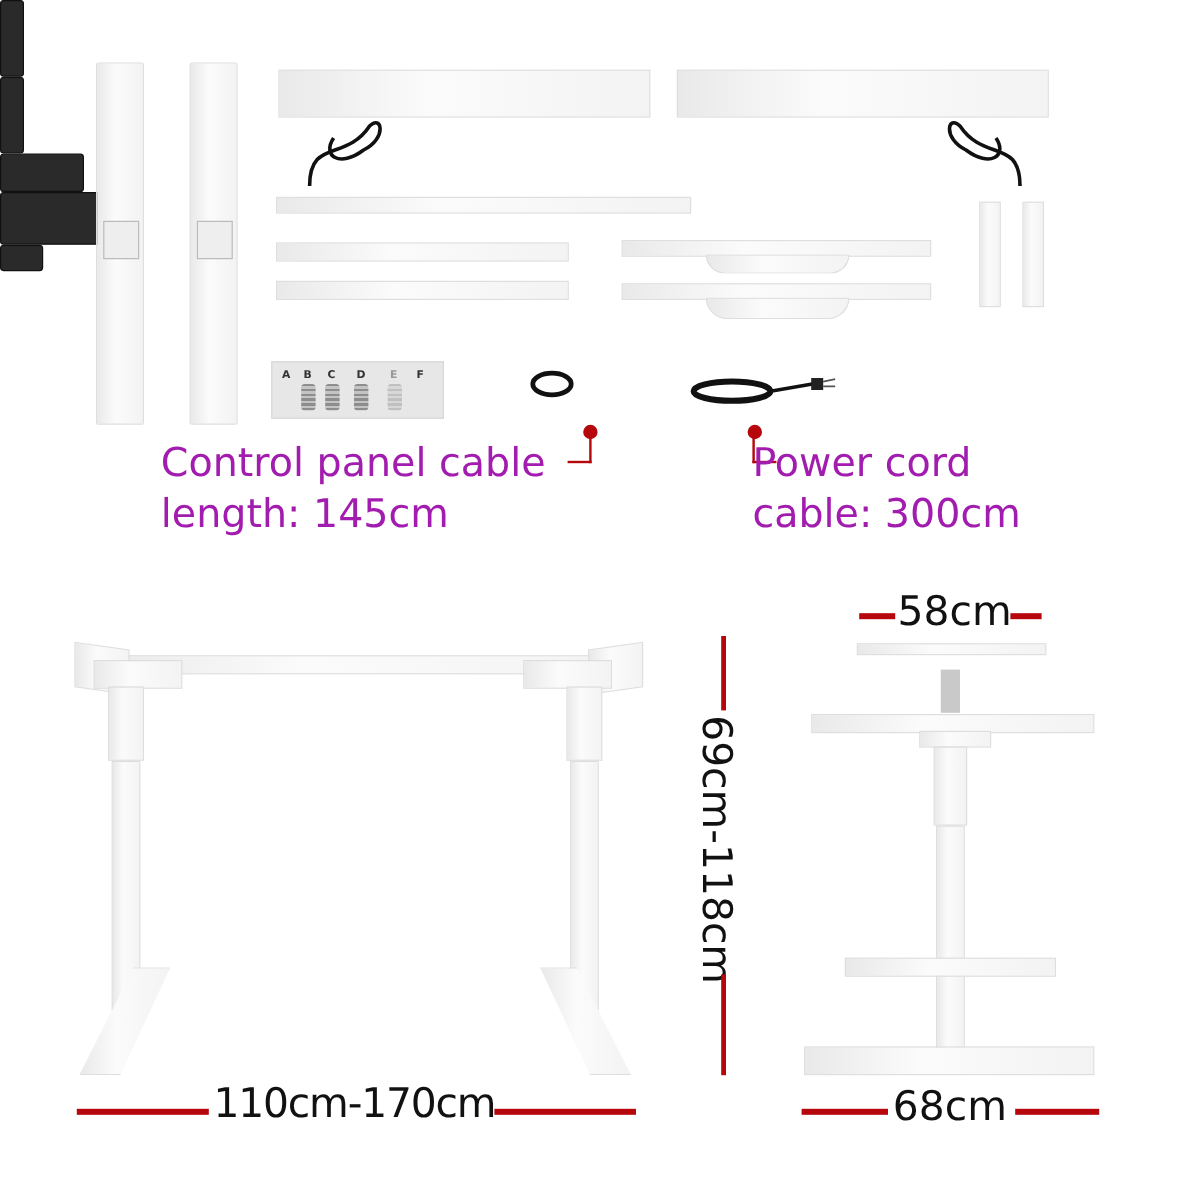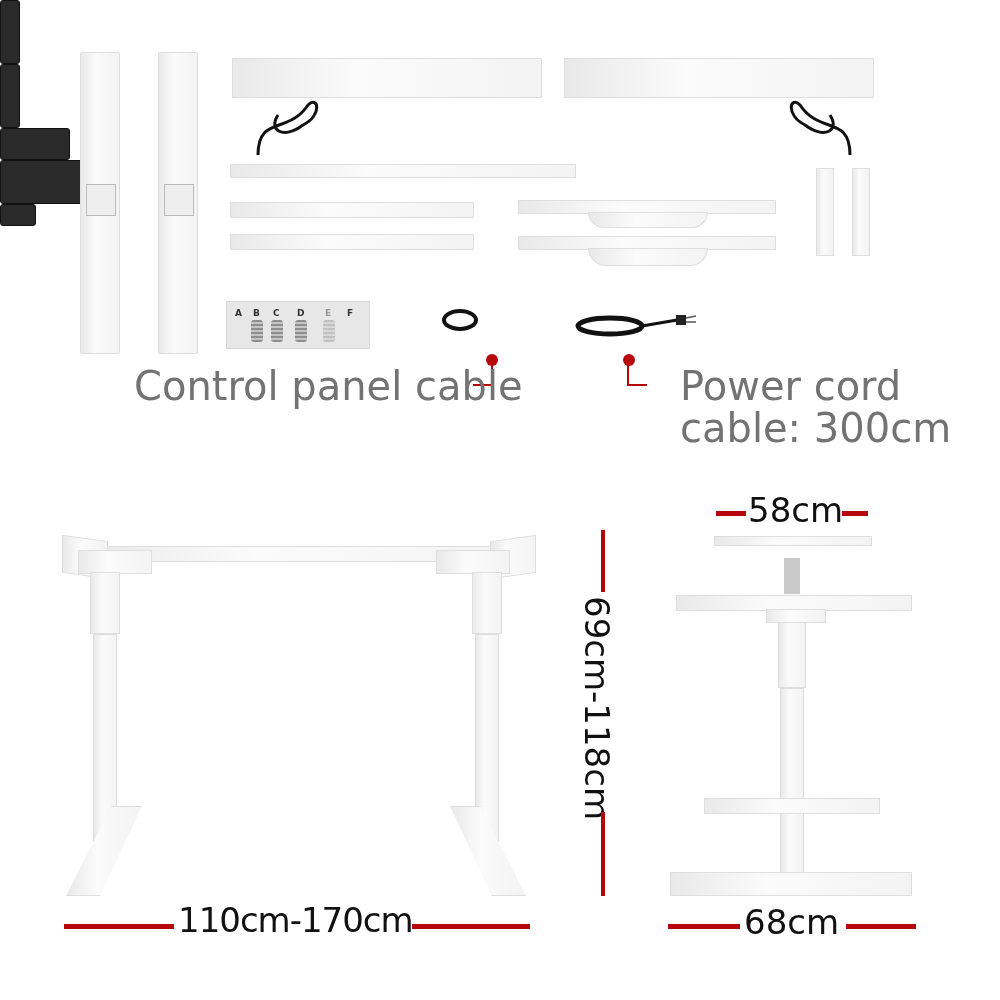--- a/index.html
+++ b/index.html
@@ -1,20 +1,20 @@
 <!DOCTYPE html>
 <html><head>
 <meta charset="utf-8">
 <style>
   html, body { margin:0; padding:0; background:#ffffff; }
   body { width:1000px; height:1000px; position:relative; overflow:hidden; font-family:"DejaVu Sans", sans-serif; }
   .abs { position:absolute; }
   .part { position:absolute; background:linear-gradient(90deg,#e9e9e9,#fbfbfb 40%,#f3f3f3); border:1px solid #dedede; box-sizing:border-box; }
   .dark { background:#2a2a2a; border:1px solid #111; border-radius:3px; }
-  .label { position:absolute; color:#737373; font-size:40px; line-height:42px; white-space:nowrap; }
+  .label { position:absolute; color:#a21caf; font-size:33px; line-height:42px; white-space:nowrap; }
   .dim { position:absolute; color:#111; font-size:34px; white-space:nowrap; }
   .redline { position:absolute; background:#b5070c; }
   .dot { position:absolute; width:12px; height:12px; border-radius:50%; background:#b5070c; }
   .screw-lbl { position:absolute; font-size:9px; font-weight:bold; color:#333; }
   .screw { position:absolute; width:12px; height:22px; background:repeating-linear-gradient(0deg,#777 0 2px,#bbb 2px 4px); border-radius:3px; opacity:.8; }
 </style>
 </head>
 <body>
 
 <div>
@@ -70,26 +70,27 @@
       <path d="M114 6 L124 4 M114 10 L124 10" stroke="#555" stroke-width="1.5"></path>
     </svg>
 
   <div class="dark" style="left:764px;top:308px;width:106px;height:42px;"></div>
 
   <div class="dot" style="left:486px;top:354px;"></div>
   <div class="redline" style="left:491px;top:360px;width:2px;height:26px;"></div>
   <div class="redline" style="left:473px;top:384px;width:20px;height:2px;"></div>
   <div class="label" style="left:134px;top:365px;">
     <div>Control panel cable</div>
+    <div>length: 145cm</div>
   </div>
 
   <div class="dot" style="left:623px;top:354px;"></div>
   <div class="redline" style="left:627px;top:360px;width:2px;height:26px;"></div>
   <div class="redline" style="left:627px;top:384px;width:20px;height:2px;"></div>
-  <div class="label" style="left:680px;top:365px;">
+  <div class="label" style="left:627px;top:365px;">
     <div>Power cord</div>
     <div>cable: 300cm</div>
   </div>
 </div>
 
 <div>
   <div class="part" style="left:74px;top:546px;width:450px;height:16px;"></div>
   <div class="part" style="left:62px;top:538px;width:46px;height:38px;transform:skewY(8deg);"></div>
   <div class="part" style="left:490px;top:538px;width:46px;height:38px;transform:skewY(-8deg);"></div>
   <div class="part" style="left:78px;top:550px;width:74px;height:24px;"></div>

